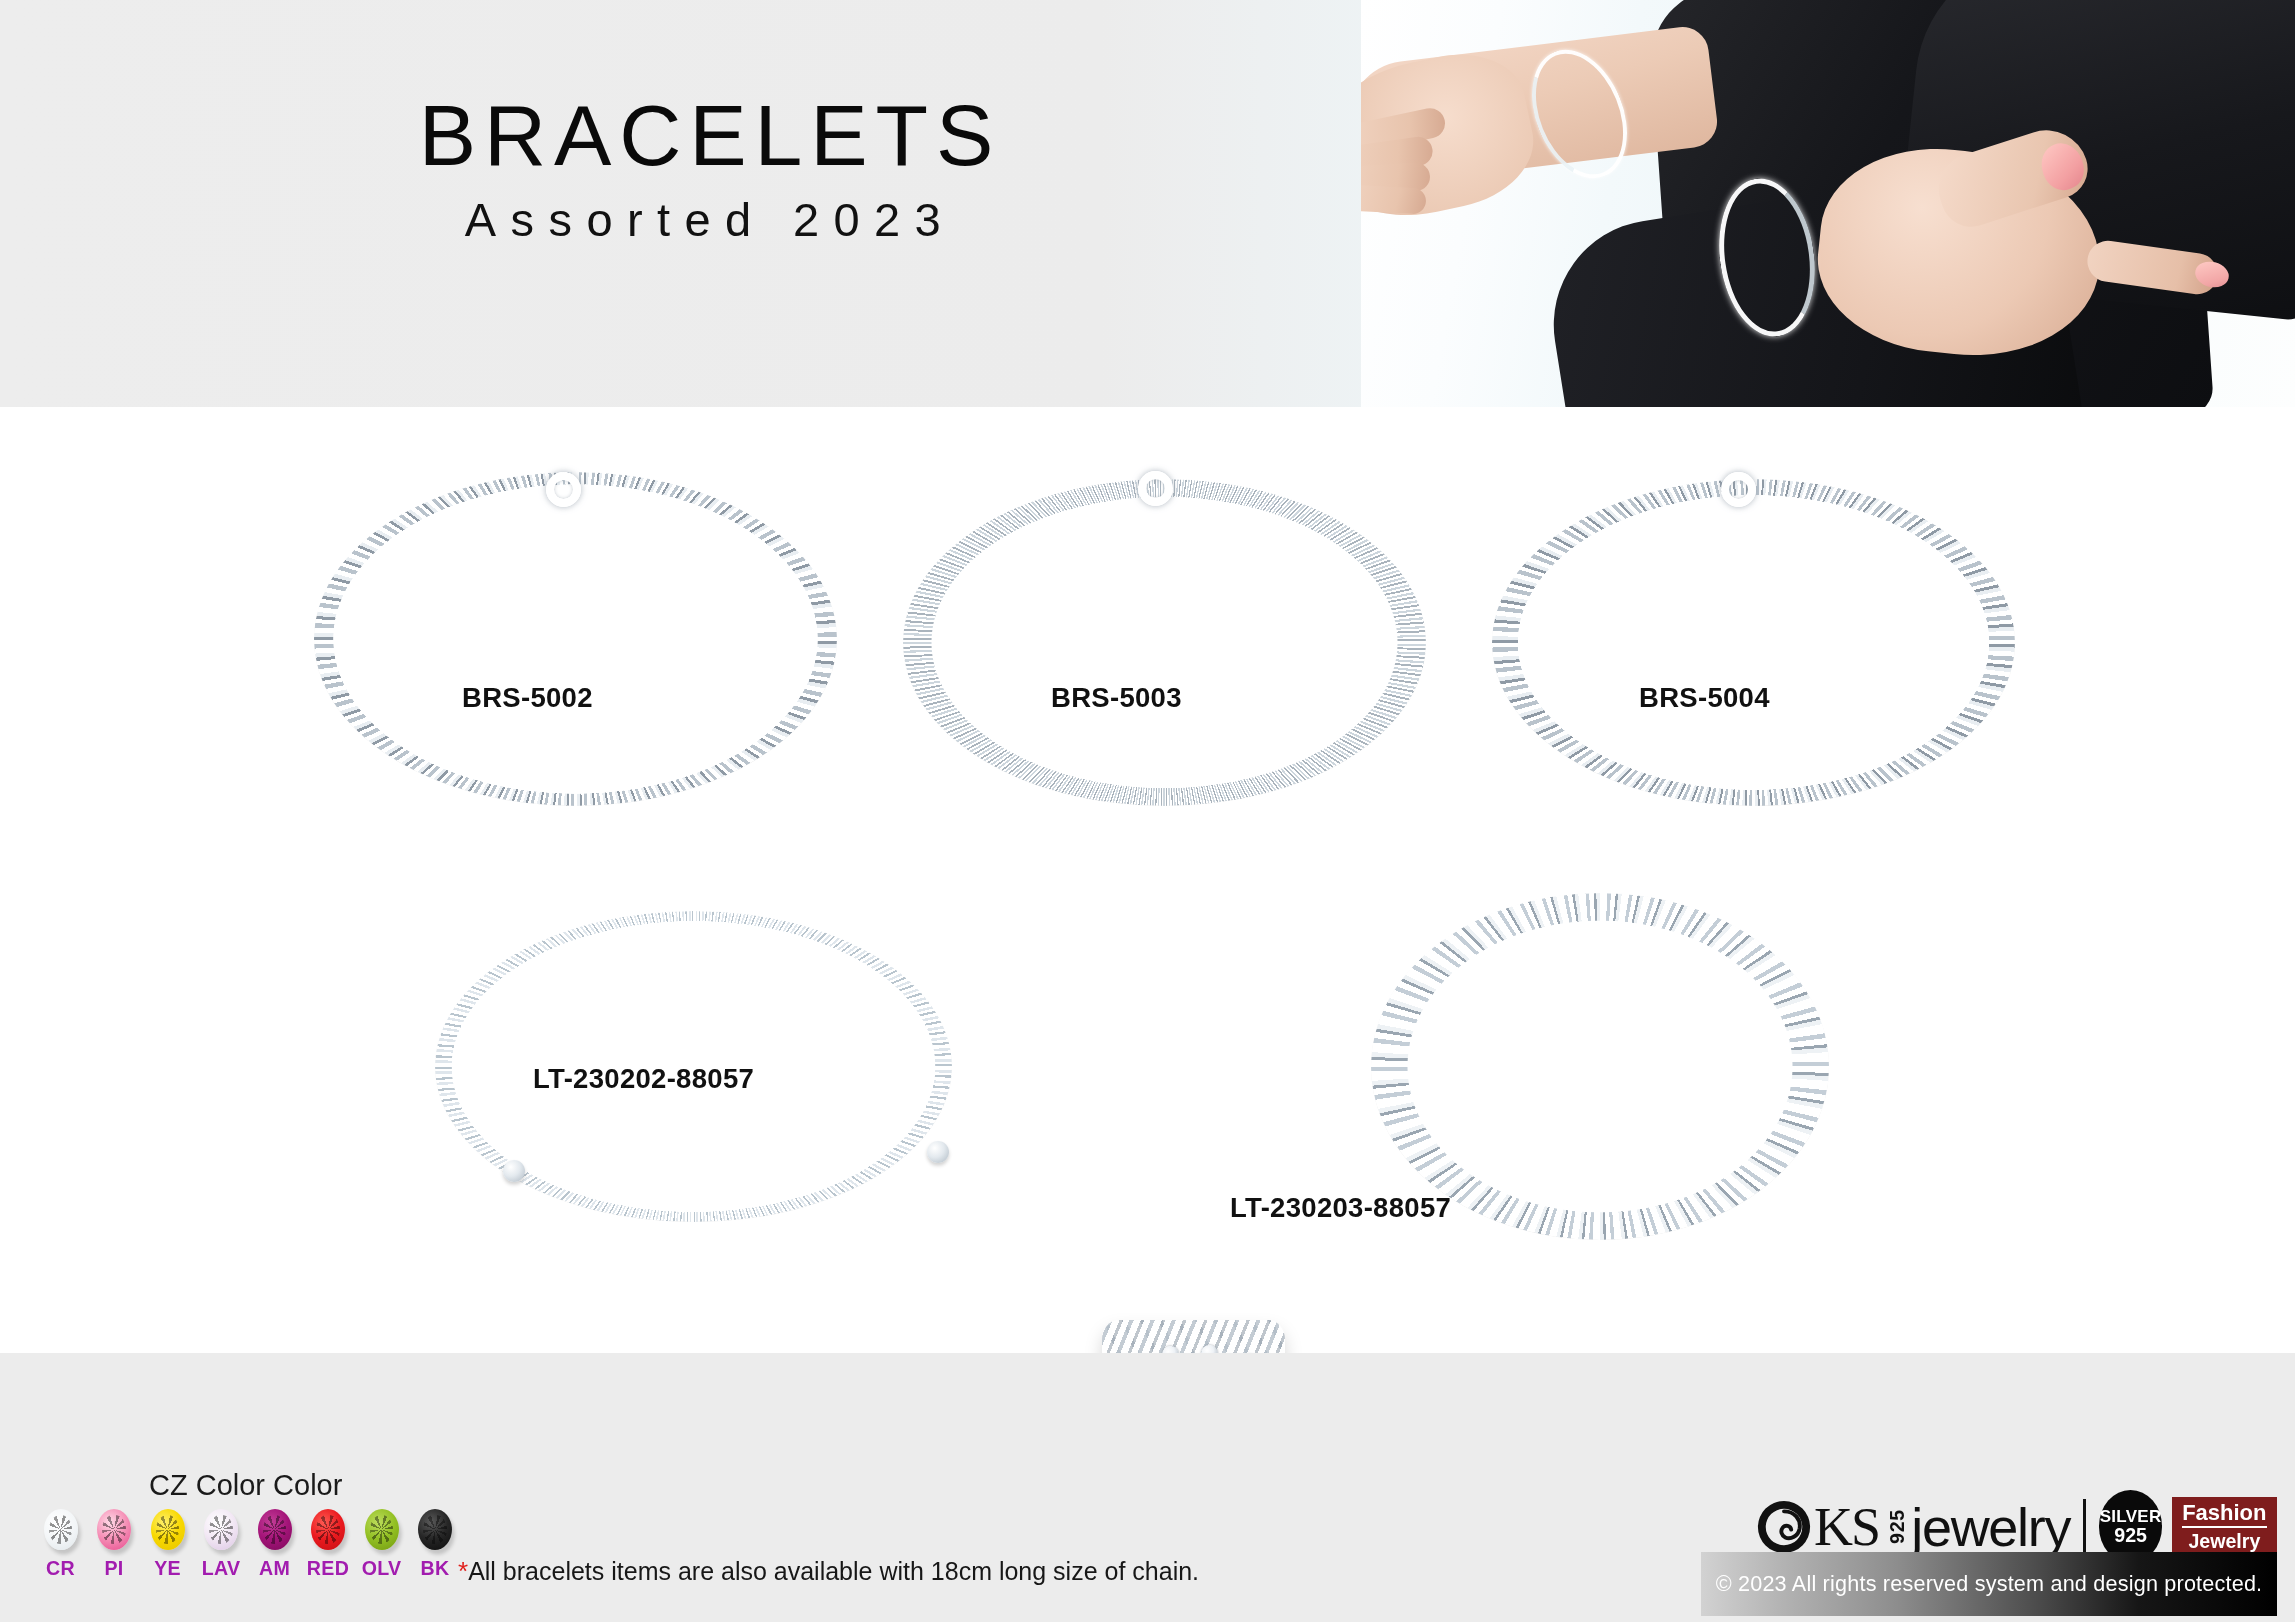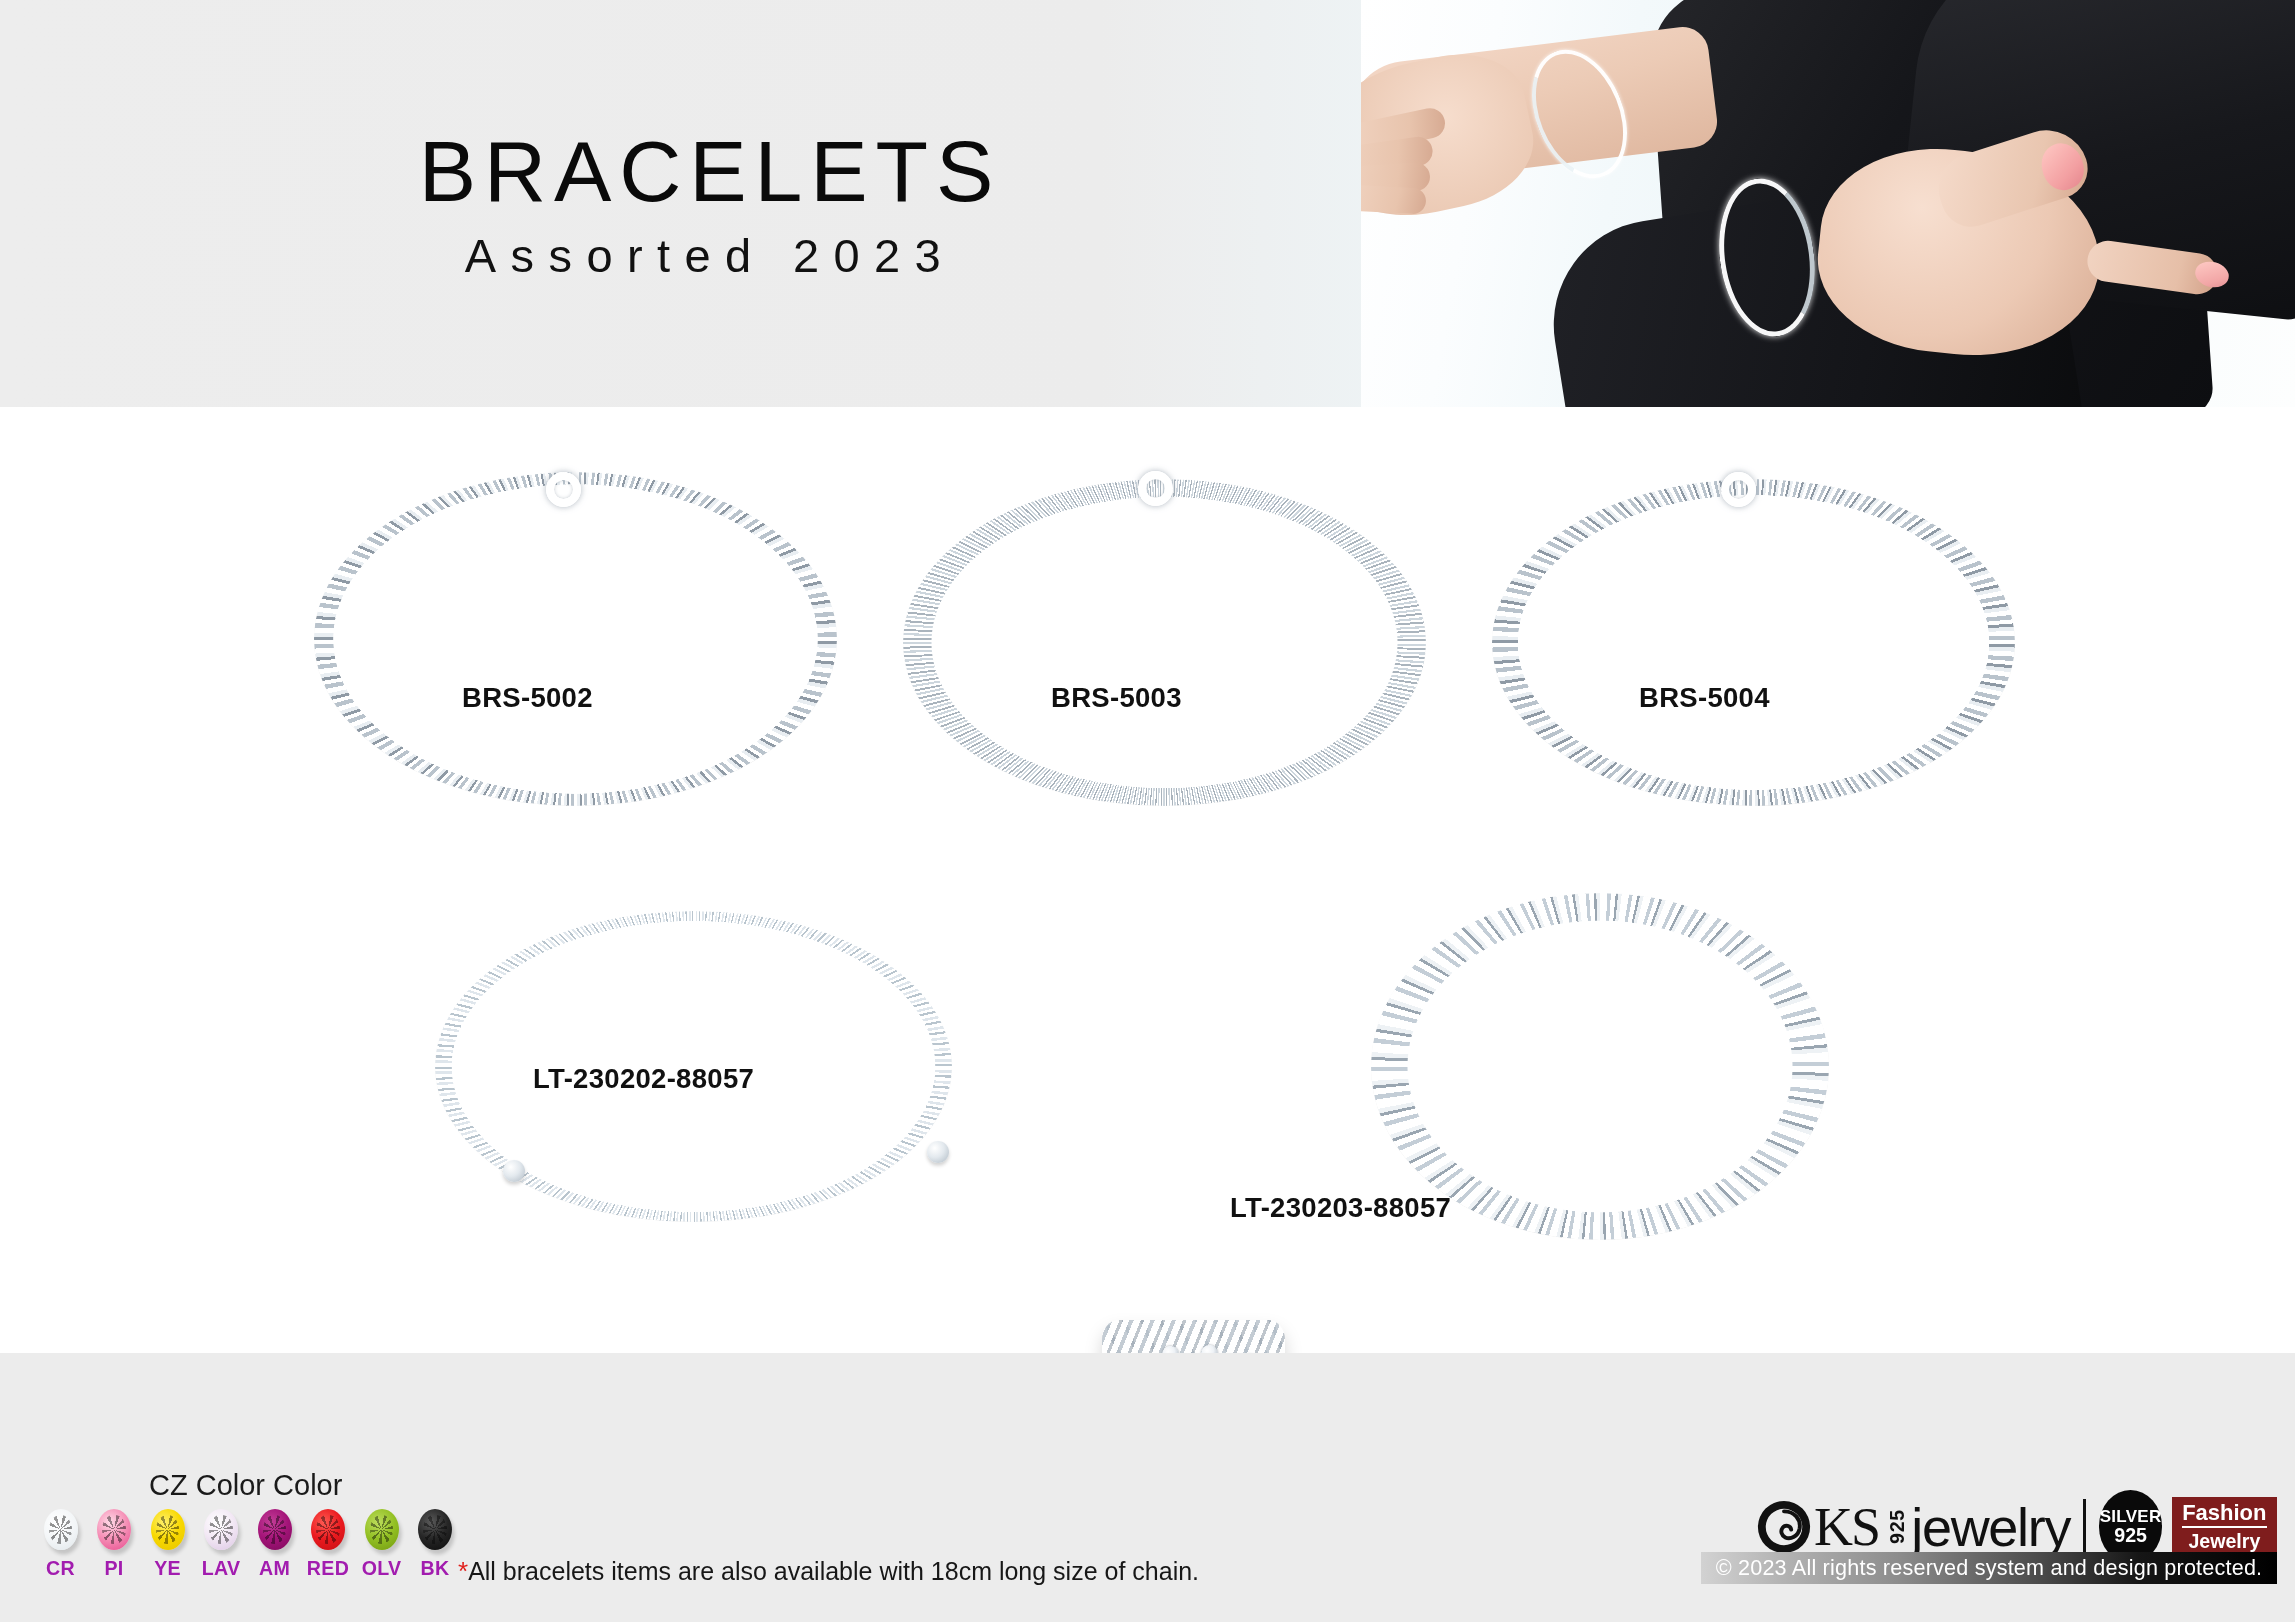--- a/index.html
+++ b/index.html
@@ -8,21 +8,21 @@
 
   
   .page{position:absolute;inset:0;background:#ffffff;}
 
   
   .header-band{position:absolute;left:0;top:0;width:2295px;height:407px;
     background:linear-gradient(90deg,#ededed 0%,#ececec 48%,#eef4f6 62%,#f4fafc 72%,#ffffff 80%,#ffffff 100%);
     overflow:hidden;}
   .header-title-wrap{position:absolute;left:0;top:92px;width:1420px;text-align:center;}
   .header-title{font-size:86px;font-weight:400;letter-spacing:7.9px;color:#0a0a0a;
-    line-height:1;font-family:"Liberation Sans","DejaVu Sans",sans-serif;margin-top:36px;}
+    line-height:1;font-family:"Liberation Sans","DejaVu Sans",sans-serif;}
   .header-sub{font-size:47px;font-weight:400;letter-spacing:14.4px;color:#111;margin-top:18.3px;line-height:1;}
 
   
   .header-photo{position:absolute;left:1361px;top:0;width:934px;height:407px;overflow:hidden;
     background:linear-gradient(100deg,#ffffff 0%,#fbfdfe 14%,#f3f9fb 28%,#eef6f9 45%,#f6fbfc 70%,#fdfefe 100%);}
   .hp-sleeve{position:absolute;background:#17181a;}
   
   .sleeve-body{left:301px;top:-26px;width:537px;height:458px;border-radius:72px 46px 26px 105px;
     background:linear-gradient(125deg,#25262a 0%,#15161a 40%,#0d0e11 100%);transform:rotate(-4deg);}
   .sleeve-upper{left:550px;top:-39px;width:419px;height:340px;border-radius:131px 39px 26px 131px;
@@ -181,21 +181,21 @@
   .brand-sep{width:2.6px;height:55px;background:#111;margin:0 13px;}
   .badge-silver{width:65px;height:73px;border-radius:50%;background:#0a0a0a;color:#fff;
     display:flex;flex-direction:column;align-items:center;justify-content:center;line-height:1.02;}
   .badge-silver .l1{font-size:17px;font-weight:700;letter-spacing:0.3px;}
   .badge-silver .l2{font-size:19.6px;font-weight:700;}
   .badge-fashion{background:#7f1d1d;color:#fff;padding:5.2px 10.5px;margin-left:9.2px;
     display:flex;flex-direction:column;align-items:center;line-height:1.02;}
   .badge-fashion .l1{font-size:22px;font-weight:700;border-bottom:2.6px solid #fff;padding-bottom:2px;}
   .badge-fashion .l2{font-size:19.6px;font-weight:700;padding-top:2.6px;}
 
-  .copyright-bar{position:absolute;left:1701px;top:1552px;width:576px;height:32px;
+  .copyright-bar{position:absolute;left:1701px;top:1552px;width:576px;height:64px;
     background:linear-gradient(90deg,#d2d2d2 0%,#b3b3b3 14%,#8d8d8d 34%,#4d4d4d 58%,#161616 76%,#000000 100%);
     display:flex;align-items:center;justify-content:center;}
   .copyright-text{color:#ffffff;font-size:21.6px;letter-spacing:0.2px;white-space:nowrap;}
 </style>
 </head>
 <body>
 
 <div class="page">
 
   <div class="header-band">

